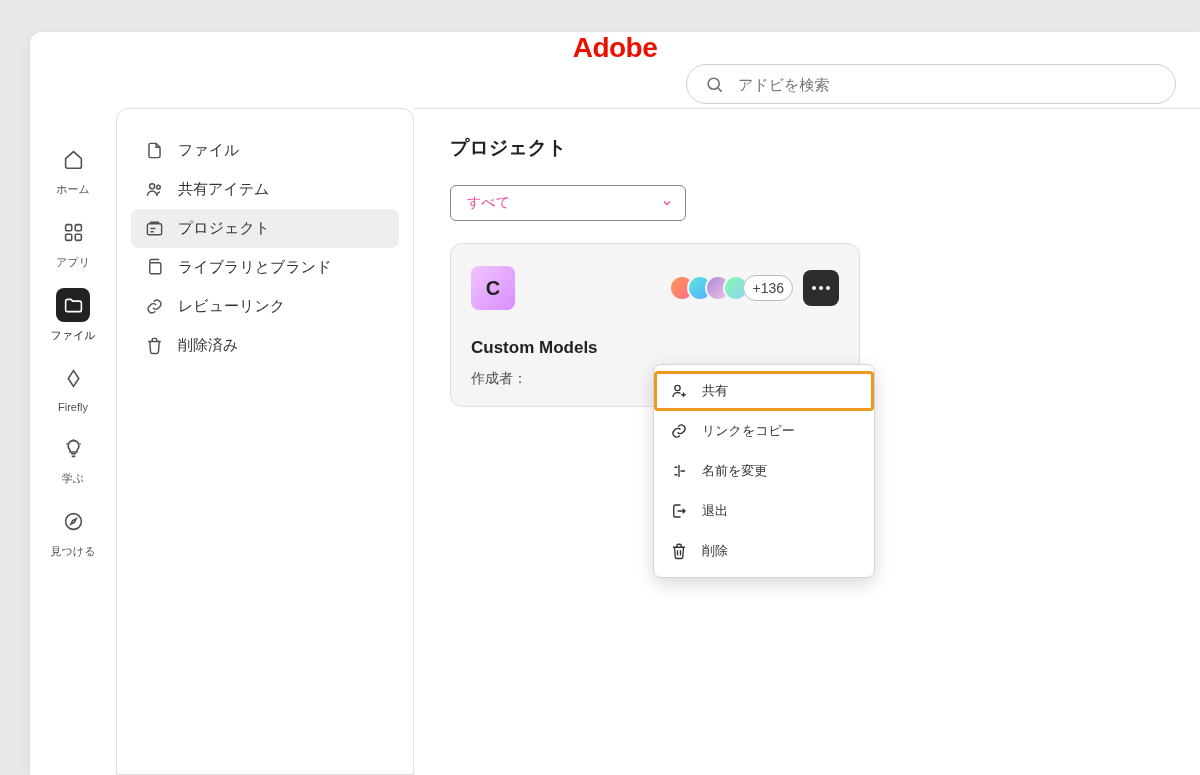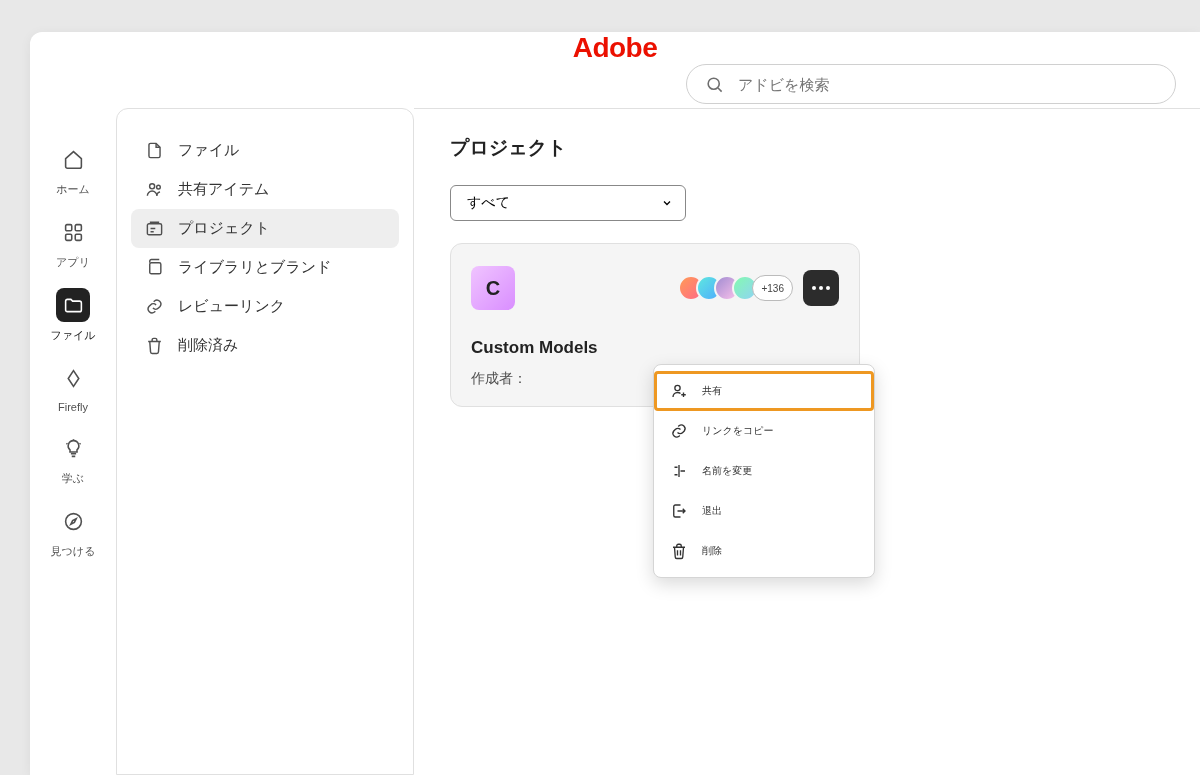--- a/index.html
+++ b/index.html
@@ -17,41 +17,41 @@
 .rail-item.active .ic { background: #222; color: #fff; }
 .rail-item .lbl { font-size: 11px; color: #505050; }
 .rail-item.active .lbl { color: #222; }
 .rail-item svg { width: 21px; height: 21px; }
 .panel { width: 298px; background: #fff; border: 1px solid #e0e0e0; border-radius: 12px 12px 0 0; padding: 22px 14px; margin-top: 4px;}
 .panel-item { display: flex; align-items: center; gap: 14px; padding: 10px 14px; border-radius: 8px; font-size: 15px; color: #333; cursor: pointer; }
 .panel-item.active { background: #eee; }
 .panel-item svg { width: 19px; height: 19px; stroke: #505050; }
 .main { flex: 1; padding: 26px 36px; border-top: 1px solid #e0e0e0; margin-top:4px; position: relative; }
 .main h2 { font-size: 19px; font-weight: 700; color: #222; margin-bottom: 24px; }
-.filter { display: inline-flex; align-items: center; justify-content: space-between; border: 1px solid #888; border-radius: 6px; height: 36px; padding: 0 12px 0 16px; min-width: 236px; font-size: 14px; color: #000000; cursor: pointer; margin-bottom: 22px; }
+.filter { display: inline-flex; align-items: center; justify-content: space-between; border: 1px solid #888; border-radius: 6px; height: 36px; padding: 0 12px 0 16px; min-width: 236px; font-size: 14px; color: #ec4899; cursor: pointer; margin-bottom: 22px; }
 .filter svg { width: 12px; height: 12px; }
 .card { width: 410px; background: #f5f5f5; border: 1px solid #e0e0e0; border-radius: 12px; padding: 22px 20px 18px; position: relative; }
 .card-top { display: flex; align-items: center; justify-content: space-between; margin-bottom: 28px; }
 .thumb { width: 44px; height: 44px; border-radius: 8px; background: linear-gradient(135deg, #f0c4ff, #d98eff); display: flex; align-items: center; justify-content: center; font-size: 20px; font-weight: 600; color: #222; }
 .card-right { display: flex; align-items: center; gap: 10px; }
 .avatars { display: flex; align-items: center; }
 .avatars .av { width: 26px; height: 26px; border-radius: 50%; border: 2px solid #f5f5f5; margin-left: -8px; }
 .avatars .av:first-child { margin-left: 0; }
 .av1 { background: linear-gradient(135deg, #ff9a56, #ff6a88); }
 .av2 { background: linear-gradient(135deg, #5ee7df, #4facfe); }
 .av3 { background: linear-gradient(135deg, #a18cd1, #fbc2eb); }
 .av4 { background: linear-gradient(135deg, #84fab0, #8fd3f4); }
-.avcount { height: 26px; padding: 0 8px; border-radius: 13px; border: 1px solid #bbb; background: #fff; font-size: 10px; color: #444; display: flex; align-items: center; margin-left: -6px; }
+.avcount { height: 26px; padding: 0 8px; border-radius: 13px; border: 1px solid #bbb; background: #fff; font-size: 14px; color: #444; display: flex; align-items: center; margin-left: -6px; }
 .more-btn { width: 36px; height: 36px; border-radius: 8px; background: #2c2c2c; display: flex; align-items: center; justify-content: center; cursor: pointer; }
 .more-btn .dots { display: flex; gap: 3px; }
 .more-btn .dots span { width: 4px; height: 4px; border-radius: 50%; background: #fff; }
 .card-title { font-size: 17px; font-weight: 700; color: #222; margin-bottom: 12px; }
 .card-sub { font-size: 14px; color: #505050; }
 .menu { position: absolute; left: 623px; top: 332px; width: 222px; background: #fff; border: 1px solid #d5d5d5; border-radius: 8px; box-shadow: 0 6px 18px rgba(0,0,0,0.15); padding: 6px 0; z-index: 10; }
-.menu-item { display: flex; align-items: center; gap: 14px; padding: 11px 16px; font-size: 10px; color: #333; cursor: pointer; }
+.menu-item { display: flex; align-items: center; gap: 14px; padding: 11px 16px; font-size: 13px; color: #333; cursor: pointer; }
 .menu-item svg { width: 18px; height: 18px; stroke: #333; flex-shrink: 0; }
 .menu-item.hl { outline: 3px solid #ee9822; outline-offset: -3px; border-radius: 4px; }
 </style>
 </head>
 <body>
 
 <div class="app">
   <div class="topbar">
     <div class="logo">Adobe</div>
     <div class="search-wrap">

